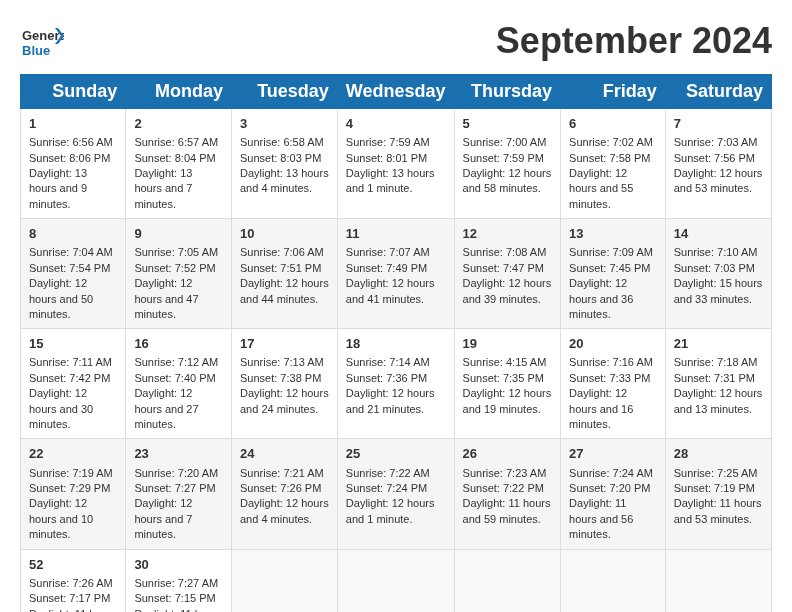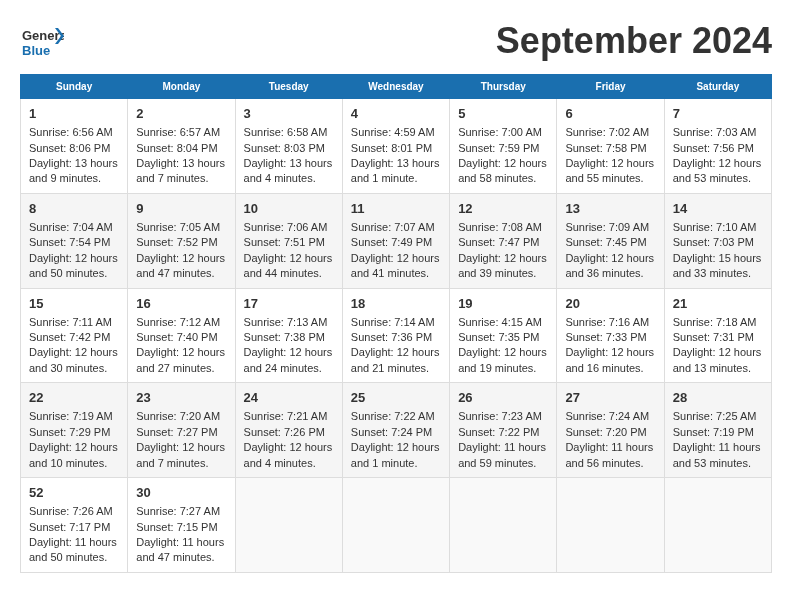--- a/index.html
+++ b/index.html
@@ -29,23 +29,23 @@
       color: #555;
     }
     .calendar {
       width: 100%;
       border-collapse: collapse;
       font-size: 11px;
     }
     .calendar th {
       background-color: #1a6faf;
       color: #fff;
-      text-align: center;
+      text-align: right;
       padding: 6px 8px;
-      font-size: 10px;
+      font-size: 18px;
       font-weight: bold;
       border: 1px solid #1a6faf;
     }
     .calendar td {
       vertical-align: top;
       padding: 6px 8px;
       border: 1px solid #ddd;
       width: 14.28%;
       min-height: 80px;
       background: #fff;
@@ -115,21 +115,21 @@
           <span>Daylight: 13 hours and 7 minutes.</span>
         </td>
         <td>
           <span class="day-num">3</span>
           <span>Sunrise: 6:58 AM</span><br>
           <span>Sunset: 8:03 PM</span><br>
           <span>Daylight: 13 hours and 4 minutes.</span>
         </td>
         <td>
           <span class="day-num">4</span>
-          <span>Sunrise: 4:59 AM</span><br>
+          <span>Sunrise: 7:59 AM</span><br>
           <span>Sunset: 8:01 PM</span><br>
           <span>Daylight: 13 hours and 1 minute.</span>
         </td>
         <td>
           <span class="day-num">5</span>
           <span>Sunrise: 7:00 AM</span><br>
           <span>Sunset: 7:59 PM</span><br>
           <span>Daylight: 12 hours and 58 minutes.</span>
         </td>
         <td>

